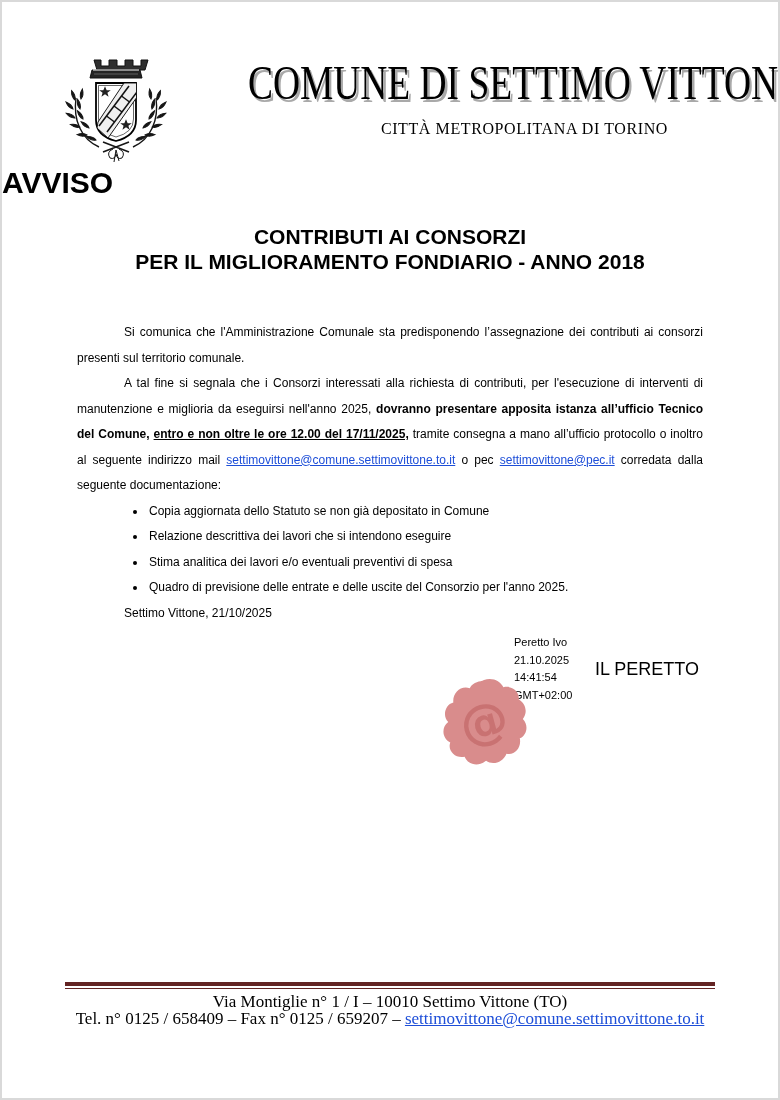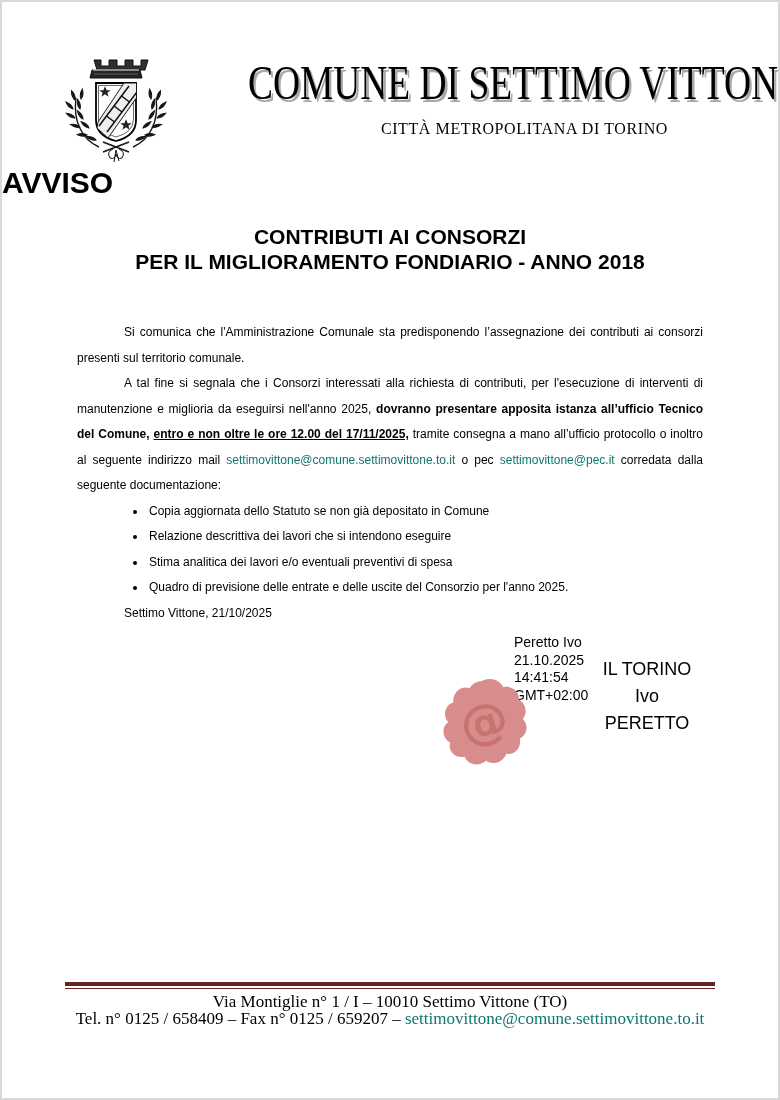--- a/index.html
+++ b/index.html
@@ -23,27 +23,27 @@
     margin-top:12px;
   }
   
   .notice-title{text-align:left;font-weight:bold;font-size:30px;}
   .notice-subject{text-align:center;font-weight:bold;font-size:21px;line-height:25px;margin-top:24px;}
   
   .body-text{margin:46px 75px 0 75px;font-size:12px;line-height:25.5px;text-align:justify;}
   .body-text p{margin:0;}
   .indent{text-indent:47px;}
   .u{text-decoration:underline;}
-  a.link{color:#0f766e;cursor:pointer;}
+  a.link{color:#1d4ed8;text-decoration:underline;cursor:pointer;}
   ul.docs{margin:0;padding:0 0 0 70px;list-style:disc;}
   ul.docs li{text-align:justify;padding-left:2px;}
   .dateline{margin-top:30px;text-indent:47px;}
   
   .signature{position:relative;height:150px;margin:6px 75px 0 75px;}
-  .stamp-meta{position:absolute;left:437px;top:2px;font-size:14px;line-height:17.5px;white-space:nowrap;}
+  .stamp-meta{position:absolute;left:437px;top:2px;font-size:11px;line-height:17.5px;white-space:nowrap;}
   .sig-officer{position:absolute;right:0;top:24px;width:112px;text-align:center;font-size:18px;line-height:27px;}
   .seal{position:absolute;left:361px;top:44px;width:92px;height:92px;}
   
   .footer{position:absolute;top:980px;left:63px;right:63px;}
   .footer-rule{height:2px;border-top:4px solid #632423;border-bottom:1px solid #632423;}
   .footer-text{
     font-family:"Liberation Serif",serif;font-size:17px;line-height:16.5px;
     text-align:center;margin-top:5px;
   }
 </style>
@@ -137,22 +137,21 @@
   </div>
 
   <div class="signature">
     <div class="stamp-meta">
       <div>Peretto Ivo</div>
       <div>21.10.2025</div>
       <div>14:41:54</div>
       <div>GMT+02:00</div>
     </div>
     <div class="sig-officer">
-      <div>IL TORINO</div>
-      <div>Ivo PERETTO</div>
+      <div>IL PERETTO</div>
     </div>
     <svg class="seal" viewBox="0 0 90 90" aria-hidden="true">
       <path d="M45,4 C53,1 61,5 64,11 C72,9 80,15 79,23 C86,27 88,36 83,42 C89,48 87,58 80,61 C82,70 75,78 67,76 C64,84 54,88 47,83 C40,89 29,87 26,79 C17,81 9,73 12,65 C4,61 3,50 10,45 C4,39 7,28 15,26 C14,17 22,9 31,12 C35,5 41,6 45,4 Z" fill="#d98c8c"></path>
       <text x="45" y="61" font-size="47" font-weight="bold" fill="#c97272" text-anchor="middle" transform="rotate(-15 45 45)" font-family="DejaVu Sans, sans-serif">@</text>
     </svg>
   </div>
 
   <div class="footer">
     <div class="footer-rule"></div>
     <div class="footer-text">

